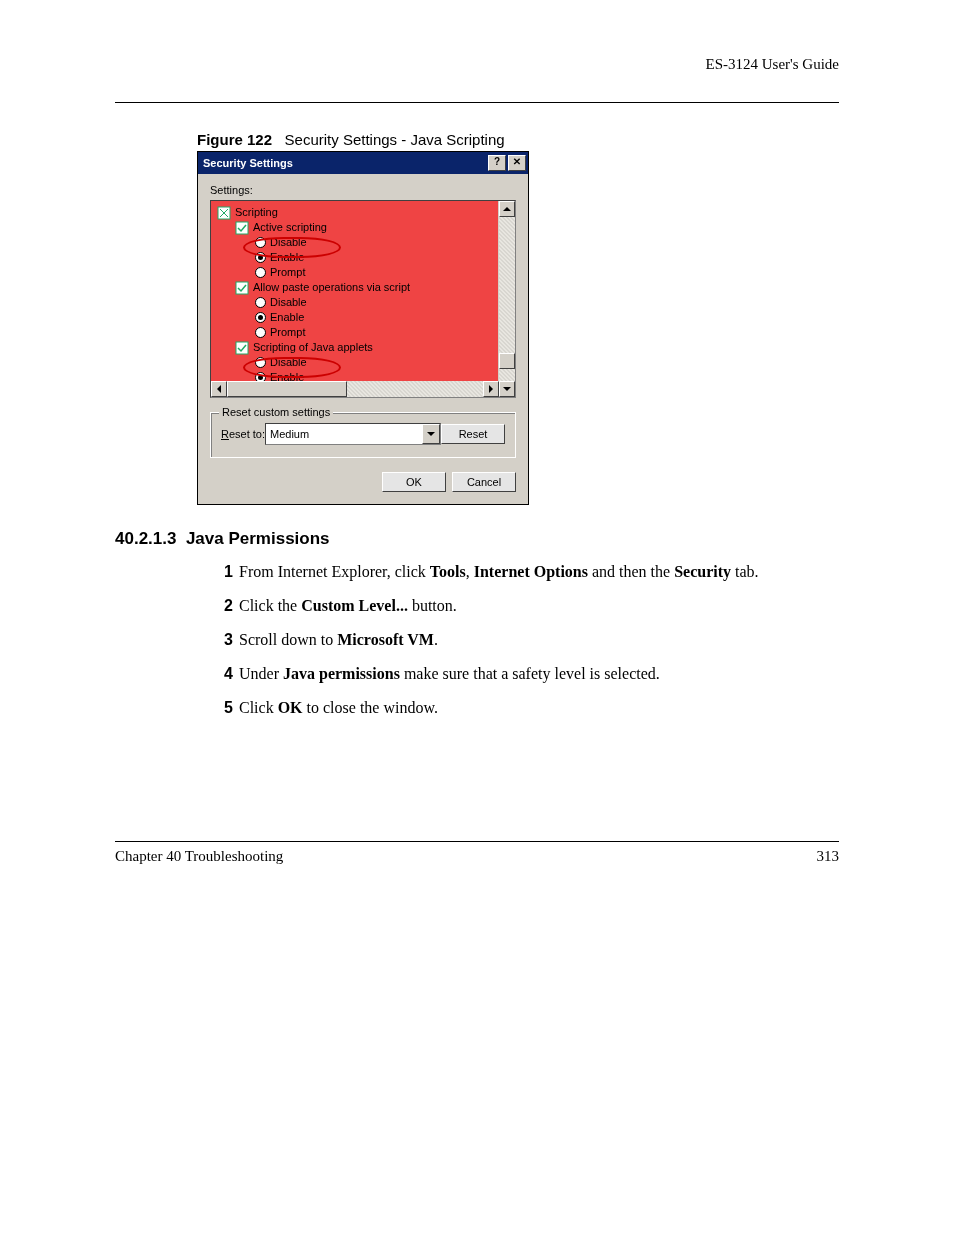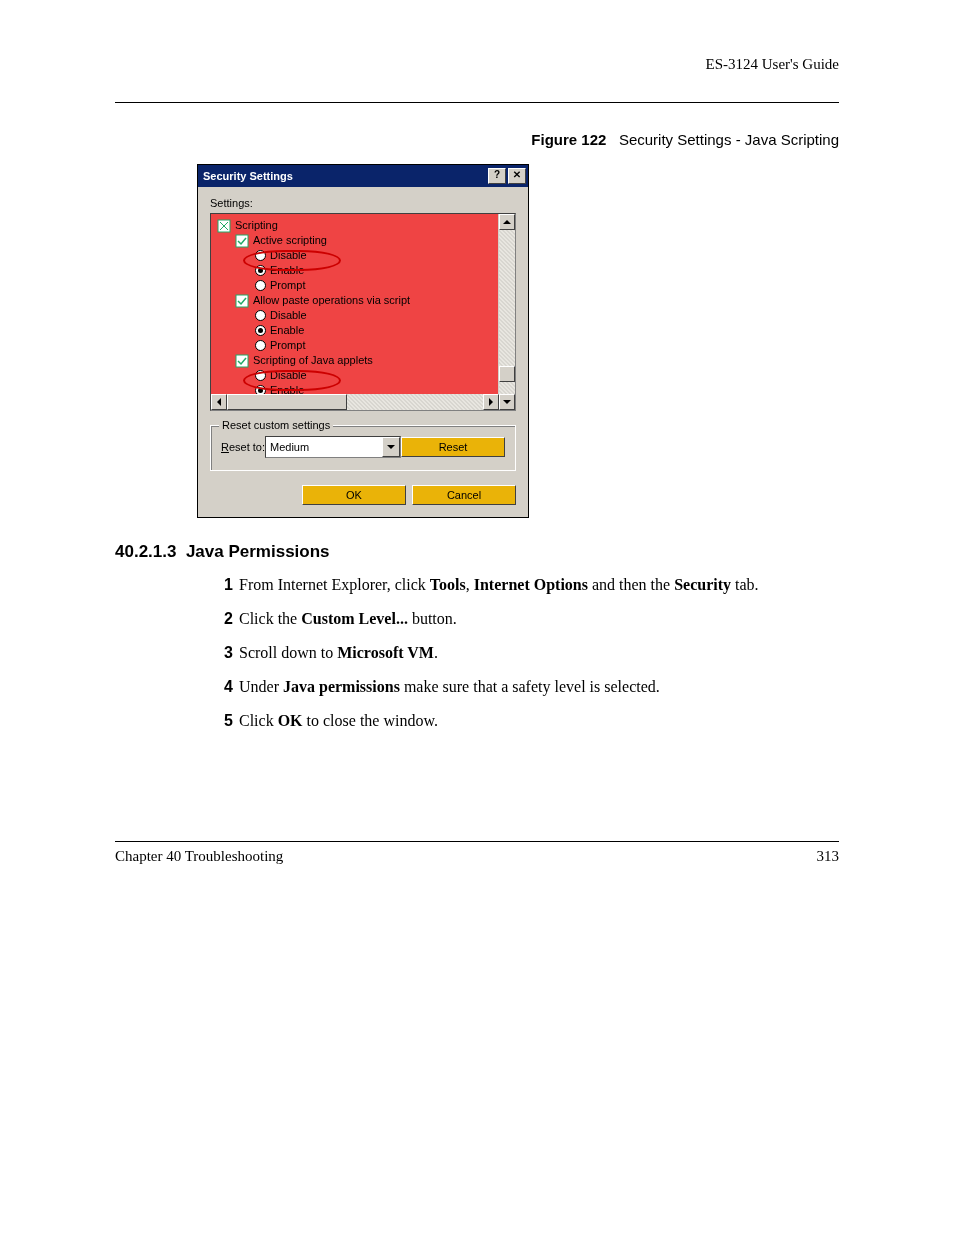--- a/index.html
+++ b/index.html
@@ -34,22 +34,21 @@
   margin-bottom: 0;
 }
 .figure-wrap {
   margin-top: 28px;
   text-align: left;
   padding-left: 82px;
 }
 .figure-caption {
   font-size: 15px;
   font-family: Arial, Helvetica, sans-serif;
-  margin-bottom: 16px;
-  text-align: right;
+  margin-bottom: 3px;
 }
 .figure-caption b { font-weight: bold; }
 
 
 .dialog {
   width: 330px;
   border: 1px solid #000;
   background: #d4d0c8;
   font-family: Tahoma, Arial, sans-serif;
   font-size: 11px;
@@ -236,25 +235,25 @@
   background:#d4d0c8;
   border:1px solid #fff;
   border-right-color:#404040;
   border-bottom-color:#404040;
   margin-left:auto;
   display:flex;align-items:center;justify-content:center;
 }
 .winbtn {
   min-width: 62px;
   text-align: center;
-  background: #eab308;
+  background: #e5e5e5;
   border: 1px solid #fff;
   border-right-color:#404040;
   border-bottom-color:#404040;
-  padding: 3px 20px;
+  padding: 3px 0;
   font-size: 11px;
   font-family: Tahoma, Arial, sans-serif;
 }
 .dialog-actions {
   display: flex;
   justify-content: flex-end;
   gap: 6px;
   margin-top: 14px;
 }
 

